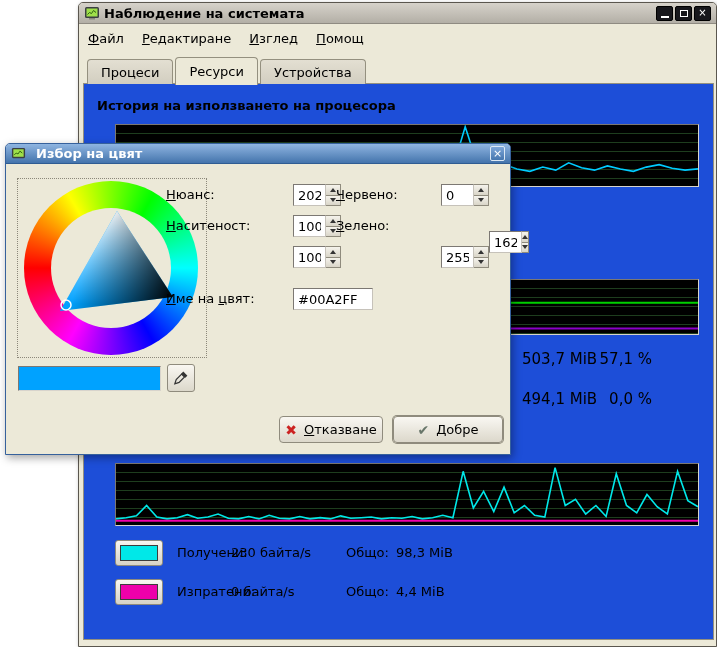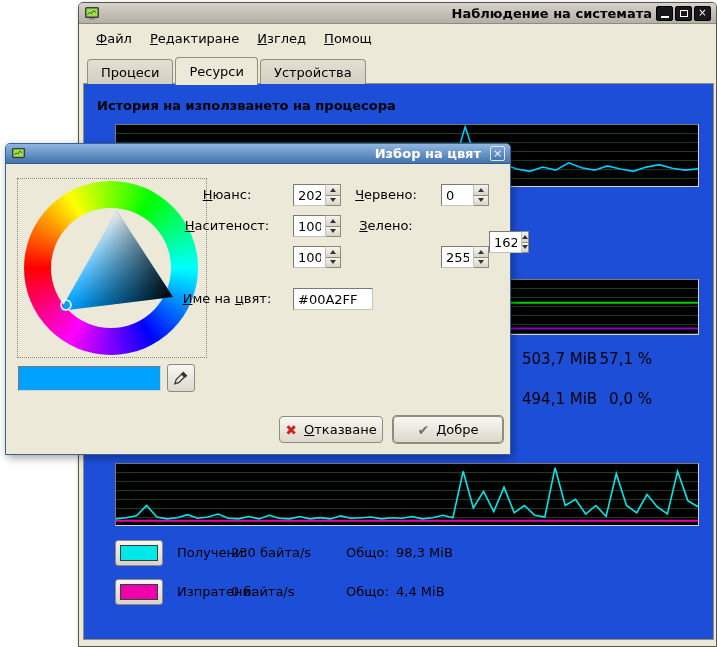--- a/index.html
+++ b/index.html
@@ -8,32 +8,32 @@
 
   .window { position:absolute; background:#ece9d8; }
 
   
   .main-window { left:78px; top:2px; width:639px; height:645px;
     border:1px solid #5a564e; border-radius:5px 5px 0 0; box-shadow:1px 1px 4px rgba(0,0,0,.25); }
 
   .titlebar { position:absolute; left:0; top:0; right:0; height:21px; display:flex; align-items:center;
     border-radius:4px 4px 0 0; padding:0 5px; gap:4px; }
   .titlebar.inactive { background:linear-gradient(#d6d2ca,#b3afa6); border-bottom:1px solid #8f8b82; }
-  .titlebar .tb-title { flex:1; text-align:right; font-weight:bold; font-size:13px; white-space:nowrap; overflow:hidden; }
+  .titlebar .tb-title { flex:1; text-align:left; font-weight:bold; font-size:13px; white-space:nowrap; overflow:hidden; }
   .titlebar.active { background:linear-gradient(#8fb5e1,#4474ac); border-bottom:1px solid #2f5c92; }
   .titlebar.active .tb-title { color:#fff; }
 
   .win-icon { width:16px; height:16px; display:inline-flex; }
   .win-buttons { display:flex; gap:2px; }
   .wbtn { width:17px; height:15px; background:#17171c; border:1px solid #000; border-radius:2px;
     display:flex; align-items:center; justify-content:center; color:#fff; font-size:10px; line-height:1; }
   .wbtn .min-bar { width:8px; height:2px; background:#fff; margin-top:8px; }
   .wbtn .max-box { width:8px; height:7px; border:1px solid #fff; }
 
-  .menubar { position:absolute; top:22px; left:0; right:0; height:26px; display:flex; align-items:center; padding-left:8px; }
+  .menubar { position:absolute; top:22px; left:0; right:0; height:26px; display:flex; align-items:center; }
   .menu-item { display:inline-block; padding:4px 9px; font-size:13px; cursor:default; }
   .menu-item::first-letter { text-decoration:underline; }
 
   .tabs { position:absolute; top:53px; left:8px; height:28px; display:flex; align-items:flex-end; z-index:3; }
   .tab { display:inline-flex; align-items:center; height:25px; padding:0 13px; font-size:13px;
     background:linear-gradient(#e3dfd2,#d2cec0); border:1px solid #94907f; border-bottom:none;
     border-radius:4px 4px 0 0; margin-right:2px; }
   .tab.selected { height:28px; background:#ece9d8; margin-bottom:-1px; }
 
   .panel { position:absolute; left:4px; top:80px; width:631px; height:557px;
@@ -69,21 +69,21 @@
   .wheel-hole { position:absolute; left:27px; top:27px; width:120px; height:120px; border-radius:50%; background:#ece9d8; }
   .wheel-tri { position:absolute; left:18px; top:17px; width:174px; height:174px; }
 
   .color-preview { position:absolute; left:12px; top:202px; width:143px; height:25px;
     border:1px solid; border-color:#7c7873 #d8d4cc #d8d4cc #7c7873; }
   .tool-btn { position:absolute; left:161px; top:200px; width:28px; height:28px;
     background:linear-gradient(#f9f7f2,#dcd8cb); border:1px solid #8f8b7d; border-radius:3px;
     display:flex; align-items:center; justify-content:center; }
 
   .fld-label { position:absolute; width:122px; height:22px; line-height:22px; font-size:13px;
-    text-align:center; white-space:nowrap; }
+    text-align:left; white-space:nowrap; }
   .fld-label::first-letter { text-decoration:underline; }
   .fld-label.col2 { width:100px; }
   .mn { text-decoration:underline; }
 
   .spin { position:absolute; width:48px; height:22px; display:flex; }
   .spin input { width:33px; height:22px; background:#fff; border:1px solid;
     border-color:#7c7873 #c6c2ba #c6c2ba #7c7873; padding:0 4px; font:13px "DejaVu Sans",sans-serif; }
   .spin-btns { width:15px; display:flex; flex-direction:column; }
   .spin-up,.spin-down { flex:1; background:linear-gradient(#f5f3ec,#d9d5c8); border:1px solid #8f8b7d;
     border-left:none; display:flex; align-items:center; justify-content:center; }

